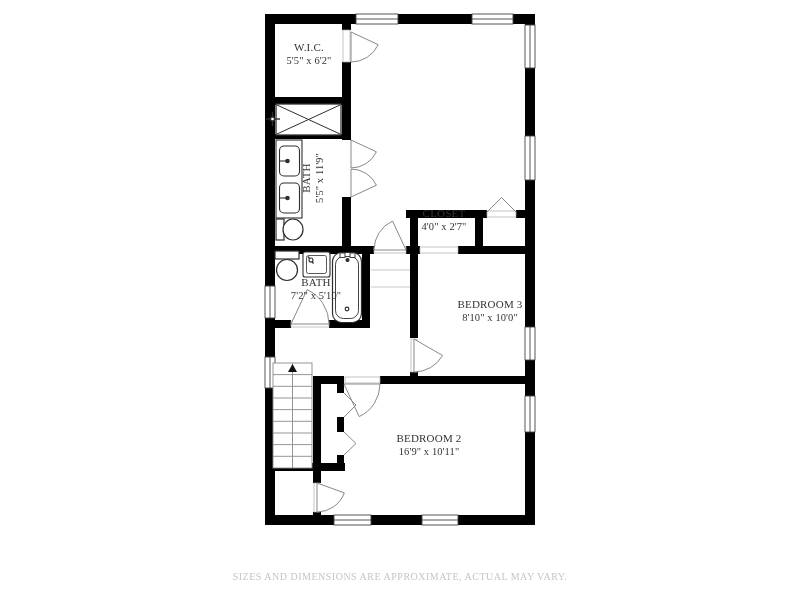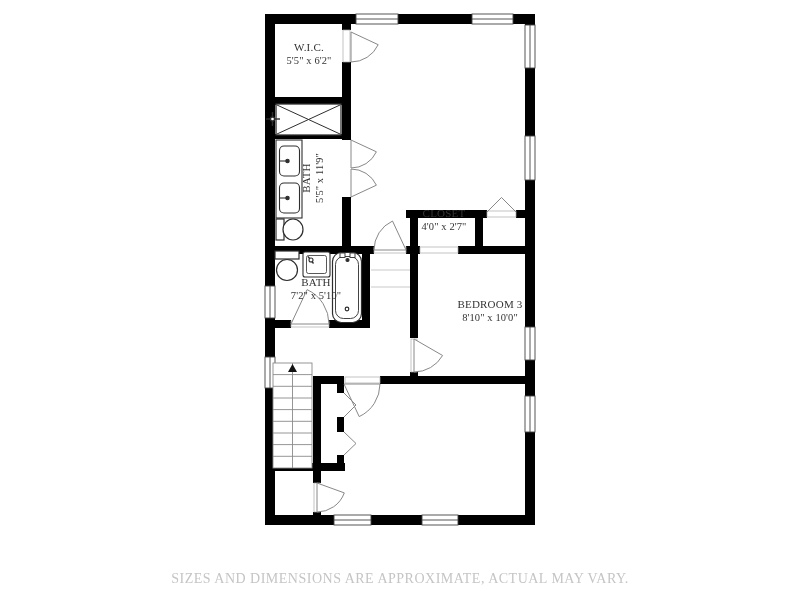--- a/index.html
+++ b/index.html
@@ -10,21 +10,21 @@
   .plan-svg{position:absolute;left:0;top:0;width:800px;height:600px;}
   .room-label{
     position:absolute;transform:translate(-50%,-50%);
     text-align:center;white-space:nowrap;color:#333;line-height:13px;
   }
   .room-label.rot{transform:translate(-50%,-50%) rotate(-90deg);}
   .room-label .l1{font-size:11px;letter-spacing:.2px;}
   .room-label .l2{font-size:10.5px;letter-spacing:.1px;}
   .disclaimer{
     position:absolute;left:0;top:571px;width:100%;text-align:center;
-    font-size:14px;letter-spacing:.5px;color:#c5c5c5;
+    font-size:10px;letter-spacing:.5px;color:#c5c5c5;
   }
 </style>
 </head>
 <body>
 
 <div class="canvas">
 
   <svg class="plan-svg" viewBox="0 0 800 600">
 
     <g shape-rendering="crispEdges">
@@ -217,16 +217,20 @@
   <div class="room-label" style="left:316px;top:289px;">
     <div class="l1">BATH</div>
     <div class="l2">7'2" x 5'10"</div>
   </div>
 
   <div class="room-label" style="left:470px;top:311px;margin-left:20px;">
     <div class="l1">BEDROOM 3</div>
     <div class="l2">8'10" x 10'0"</div>
   </div>
 
+  <div class="room-label" style="left:429px;top:445px;">
+    <div class="l1">BEDROOM 2</div>
+    <div class="l2">16'9" x 10'11"</div>
+  </div>
 
   <div class="disclaimer">SIZES AND DIMENSIONS ARE APPROXIMATE, ACTUAL MAY VARY.</div>
 
 </div>
 
 </body></html>

